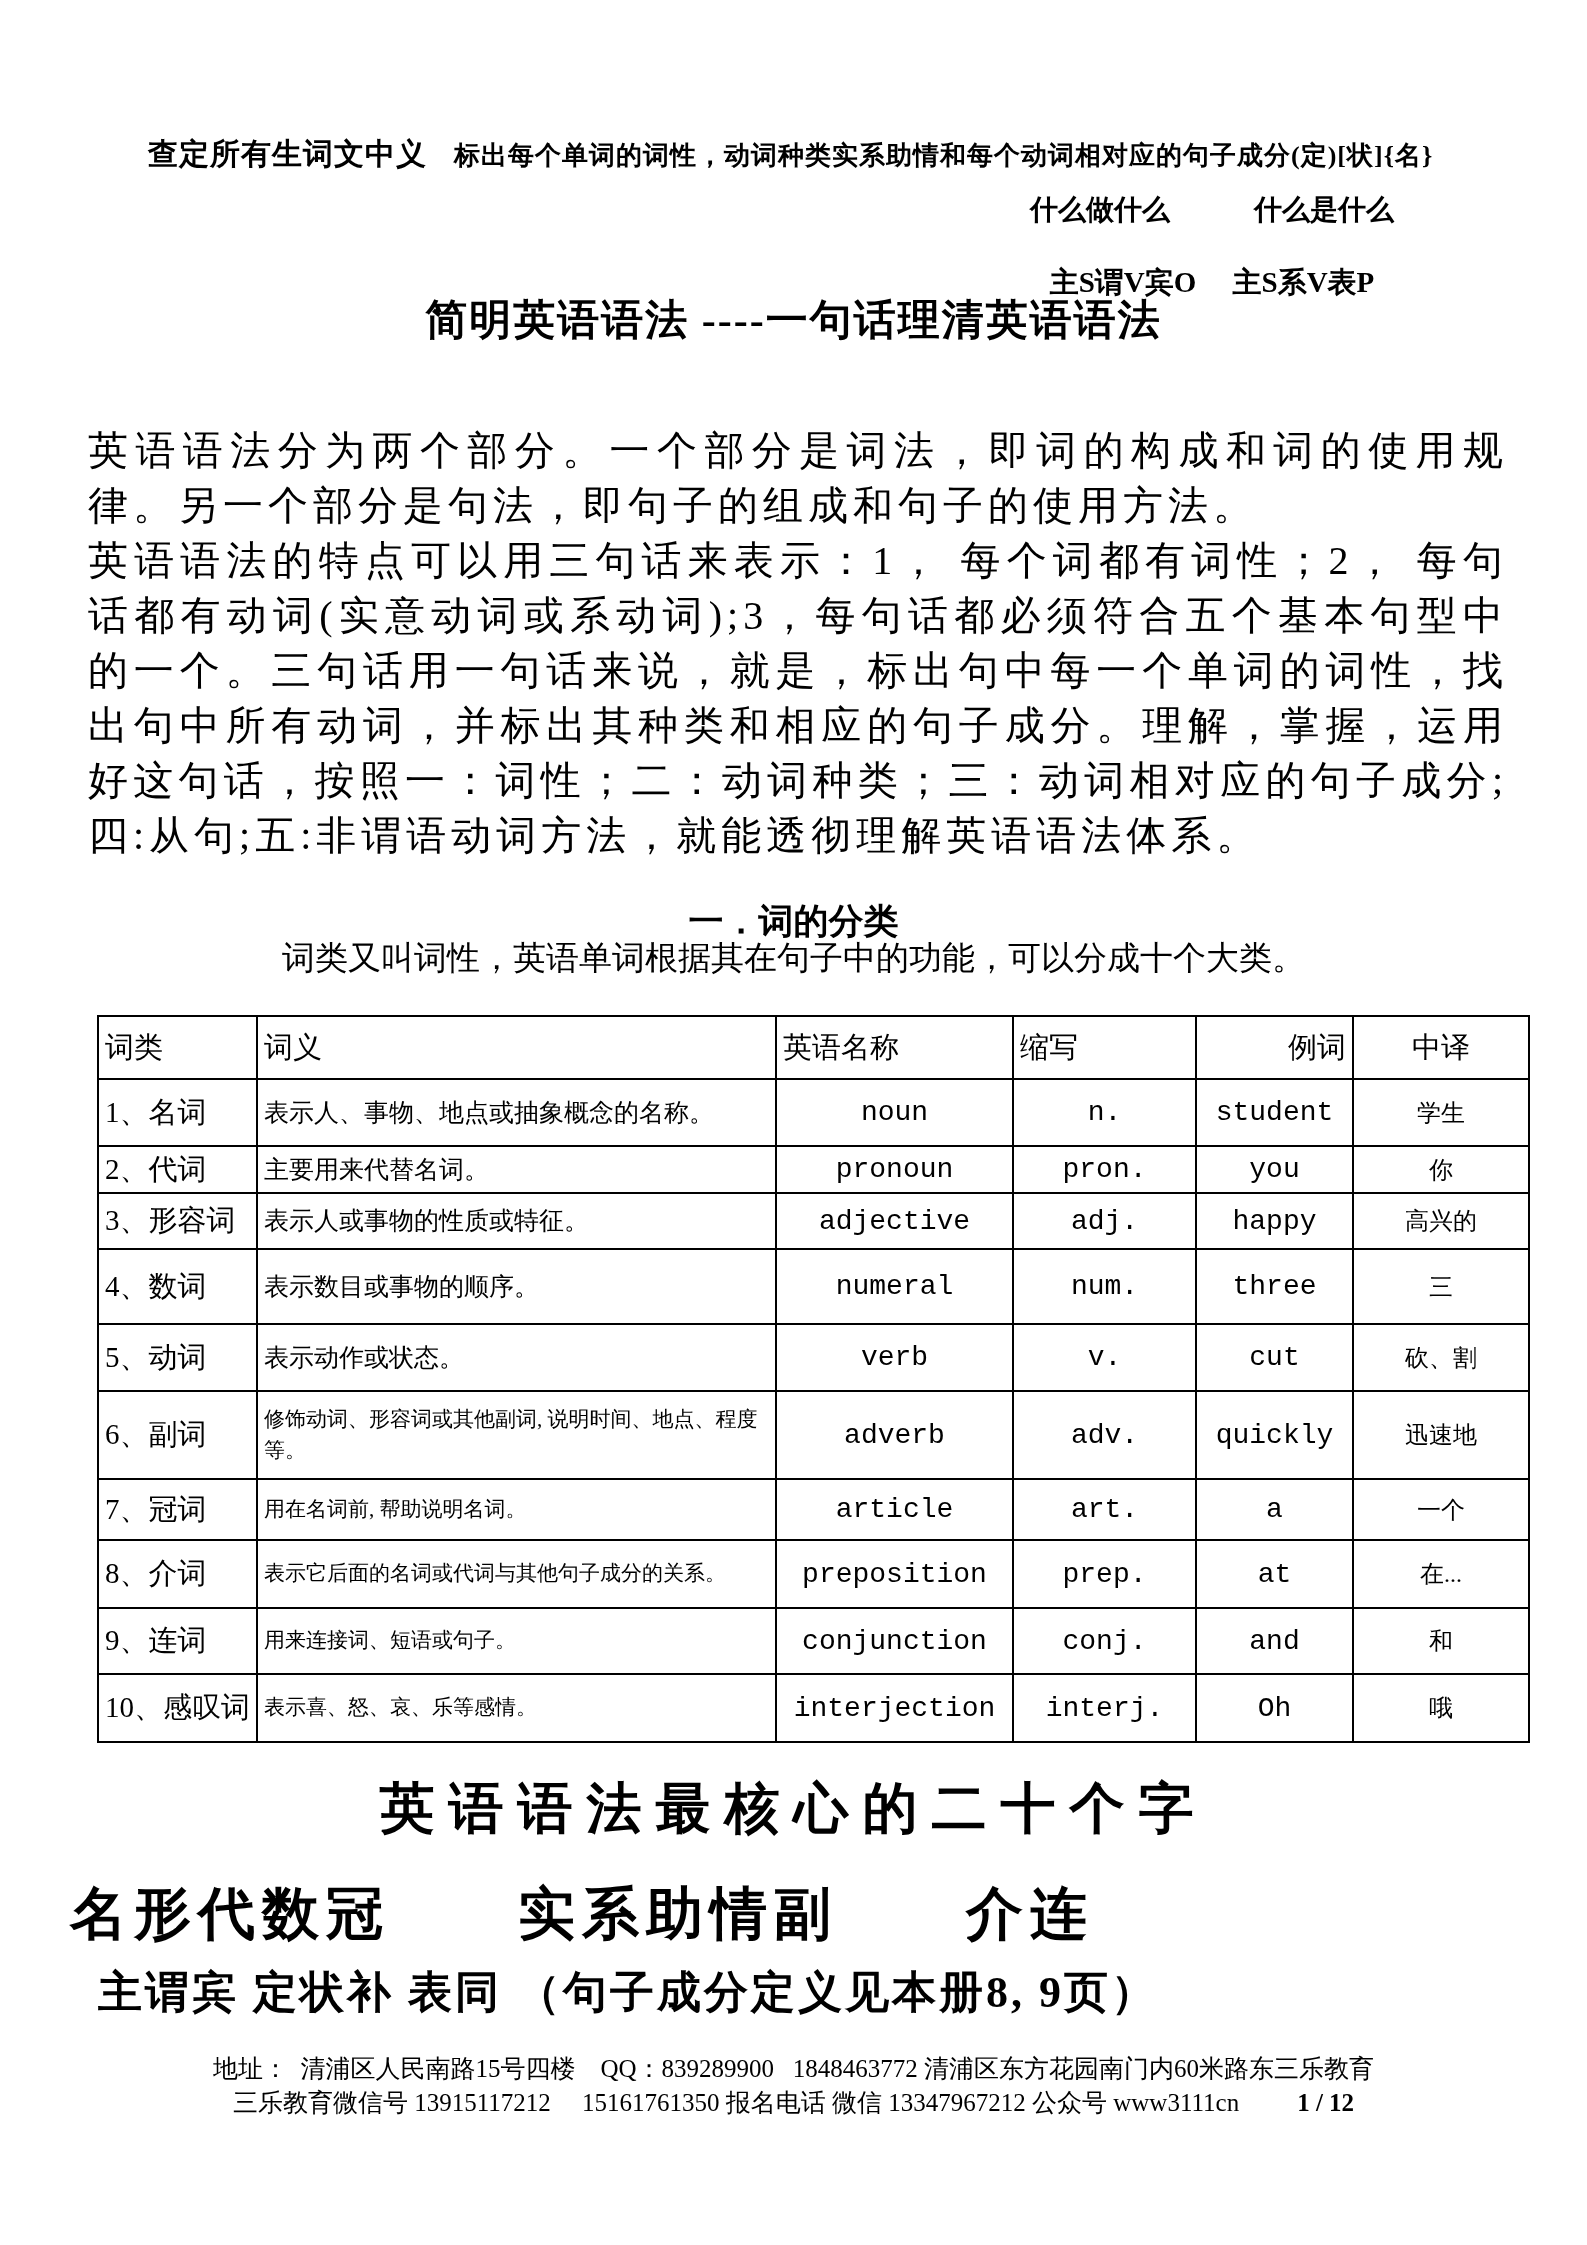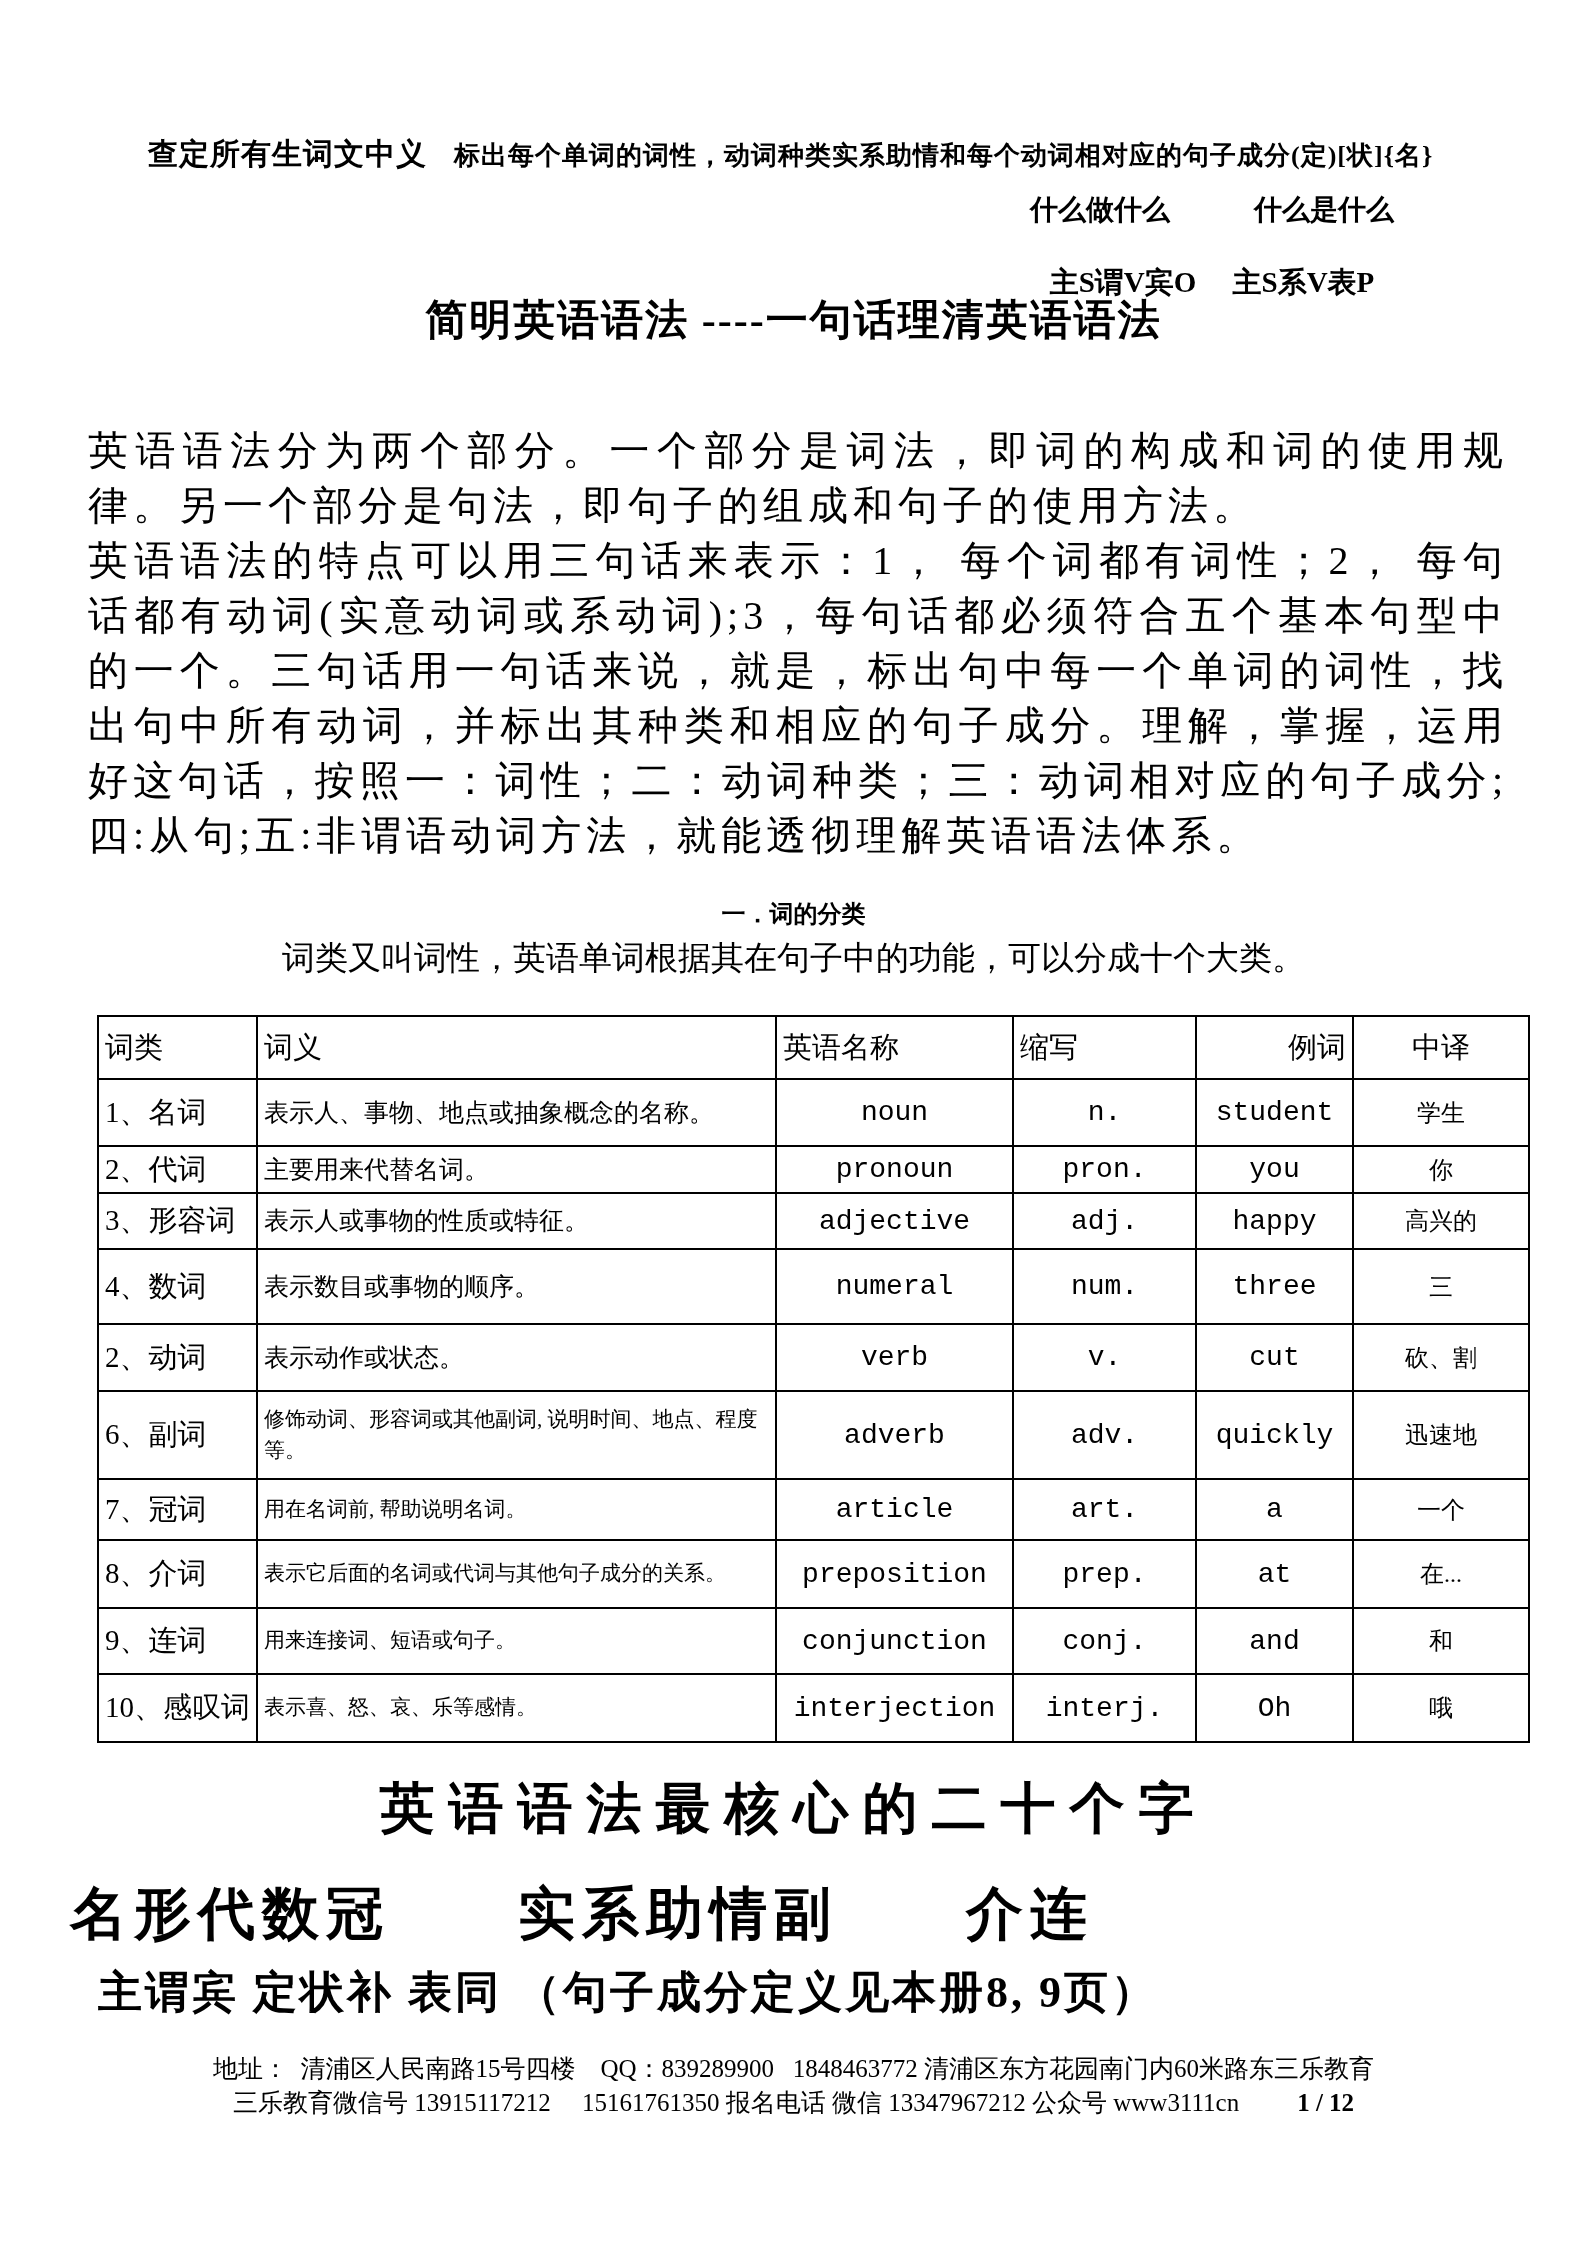--- a/index.html
+++ b/index.html
@@ -33,21 +33,21 @@
   .body-text {
     position:absolute; top:423px; left:88px; width:1420px;
     font-size:40px; line-height:55px; letter-spacing:5px;
     text-align:justify;
   }
   .body-text p { margin:0; }
 
   
   .section-head {
     position:absolute; top:898px; left:0; width:100%;
-    text-align:center; font-size:24px; font-weight:bold;
+    text-align:center; font-size:35px; font-weight:bold;
   }
   .section-sub {
     position:absolute; top:936px; left:0; width:100%;
     text-align:center; font-size:33px;
   }
 
   
   table.pos {
     position:absolute; top:1015px; left:97px; width:1431px;
     border-collapse:collapse; table-layout:fixed;padding-left:8px;
@@ -171,21 +171,21 @@
     </tr>
     <tr class="r3">
       <td class="c1">4、数词</td>
       <td class="c2">表示数目或事物的顺序。</td>
       <td class="c3">numeral</td>
       <td class="c4">num.</td>
       <td class="c5">three</td>
       <td class="c6">三</td>
     </tr>
     <tr class="r4">
-      <td class="c1">2、动词</td>
+      <td class="c1">5、动词</td>
       <td class="c2">表示动作或状态。</td>
       <td class="c3">verb</td>
       <td class="c4">v.</td>
       <td class="c5">cut</td>
       <td class="c6">砍、割</td>
     </tr>
     <tr class="r5 small">
       <td class="c1">6、副词</td>
       <td class="c2">修饰动词、形容词或其他副词, 说明时间、地点、程度等。</td>
       <td class="c3">adverb</td>

